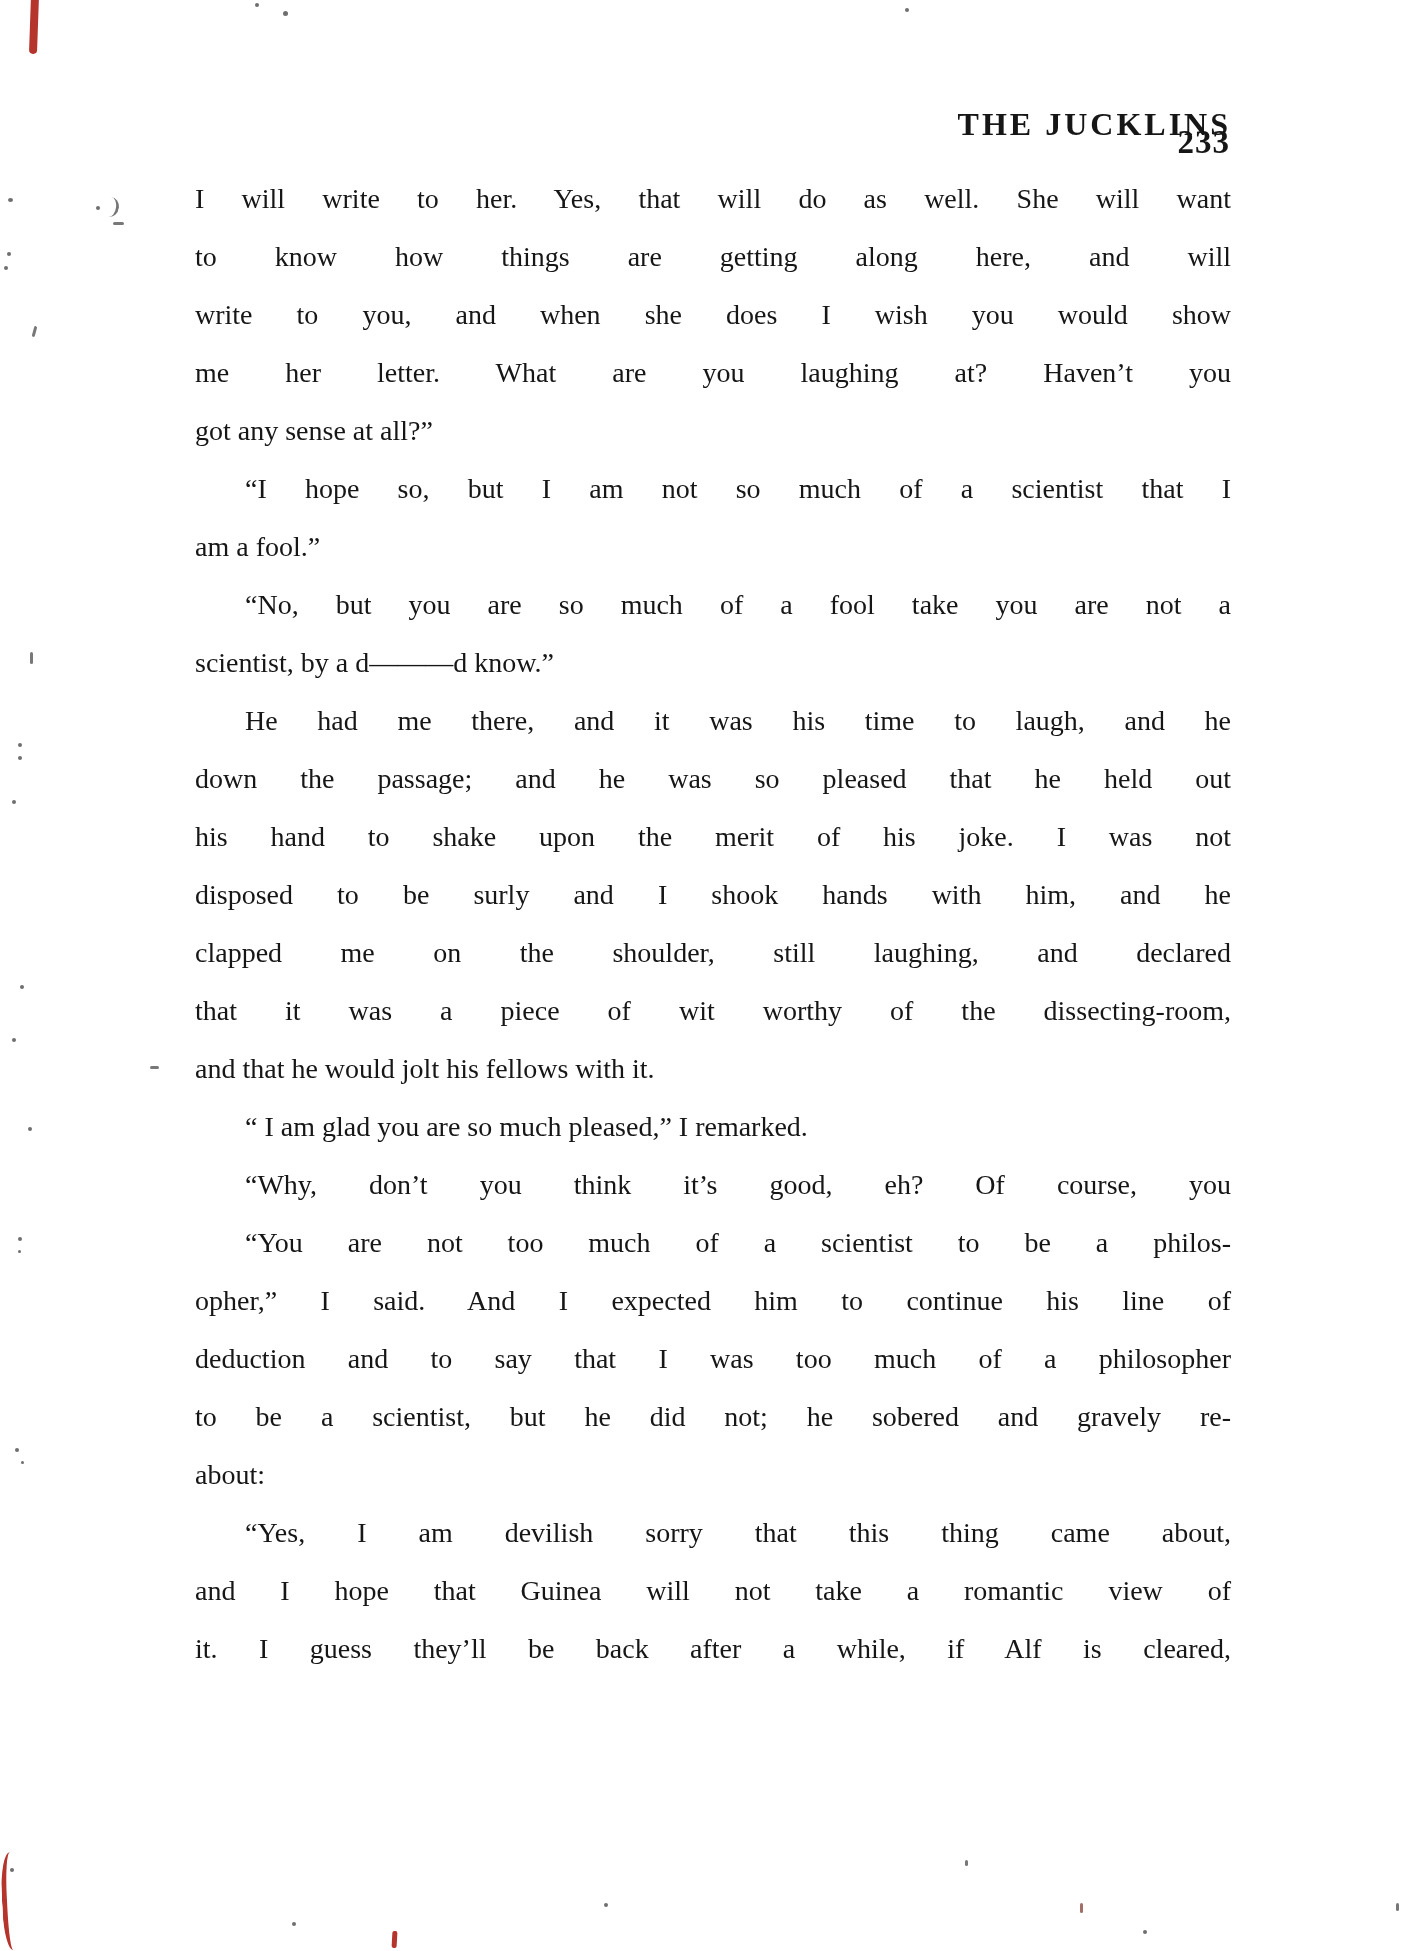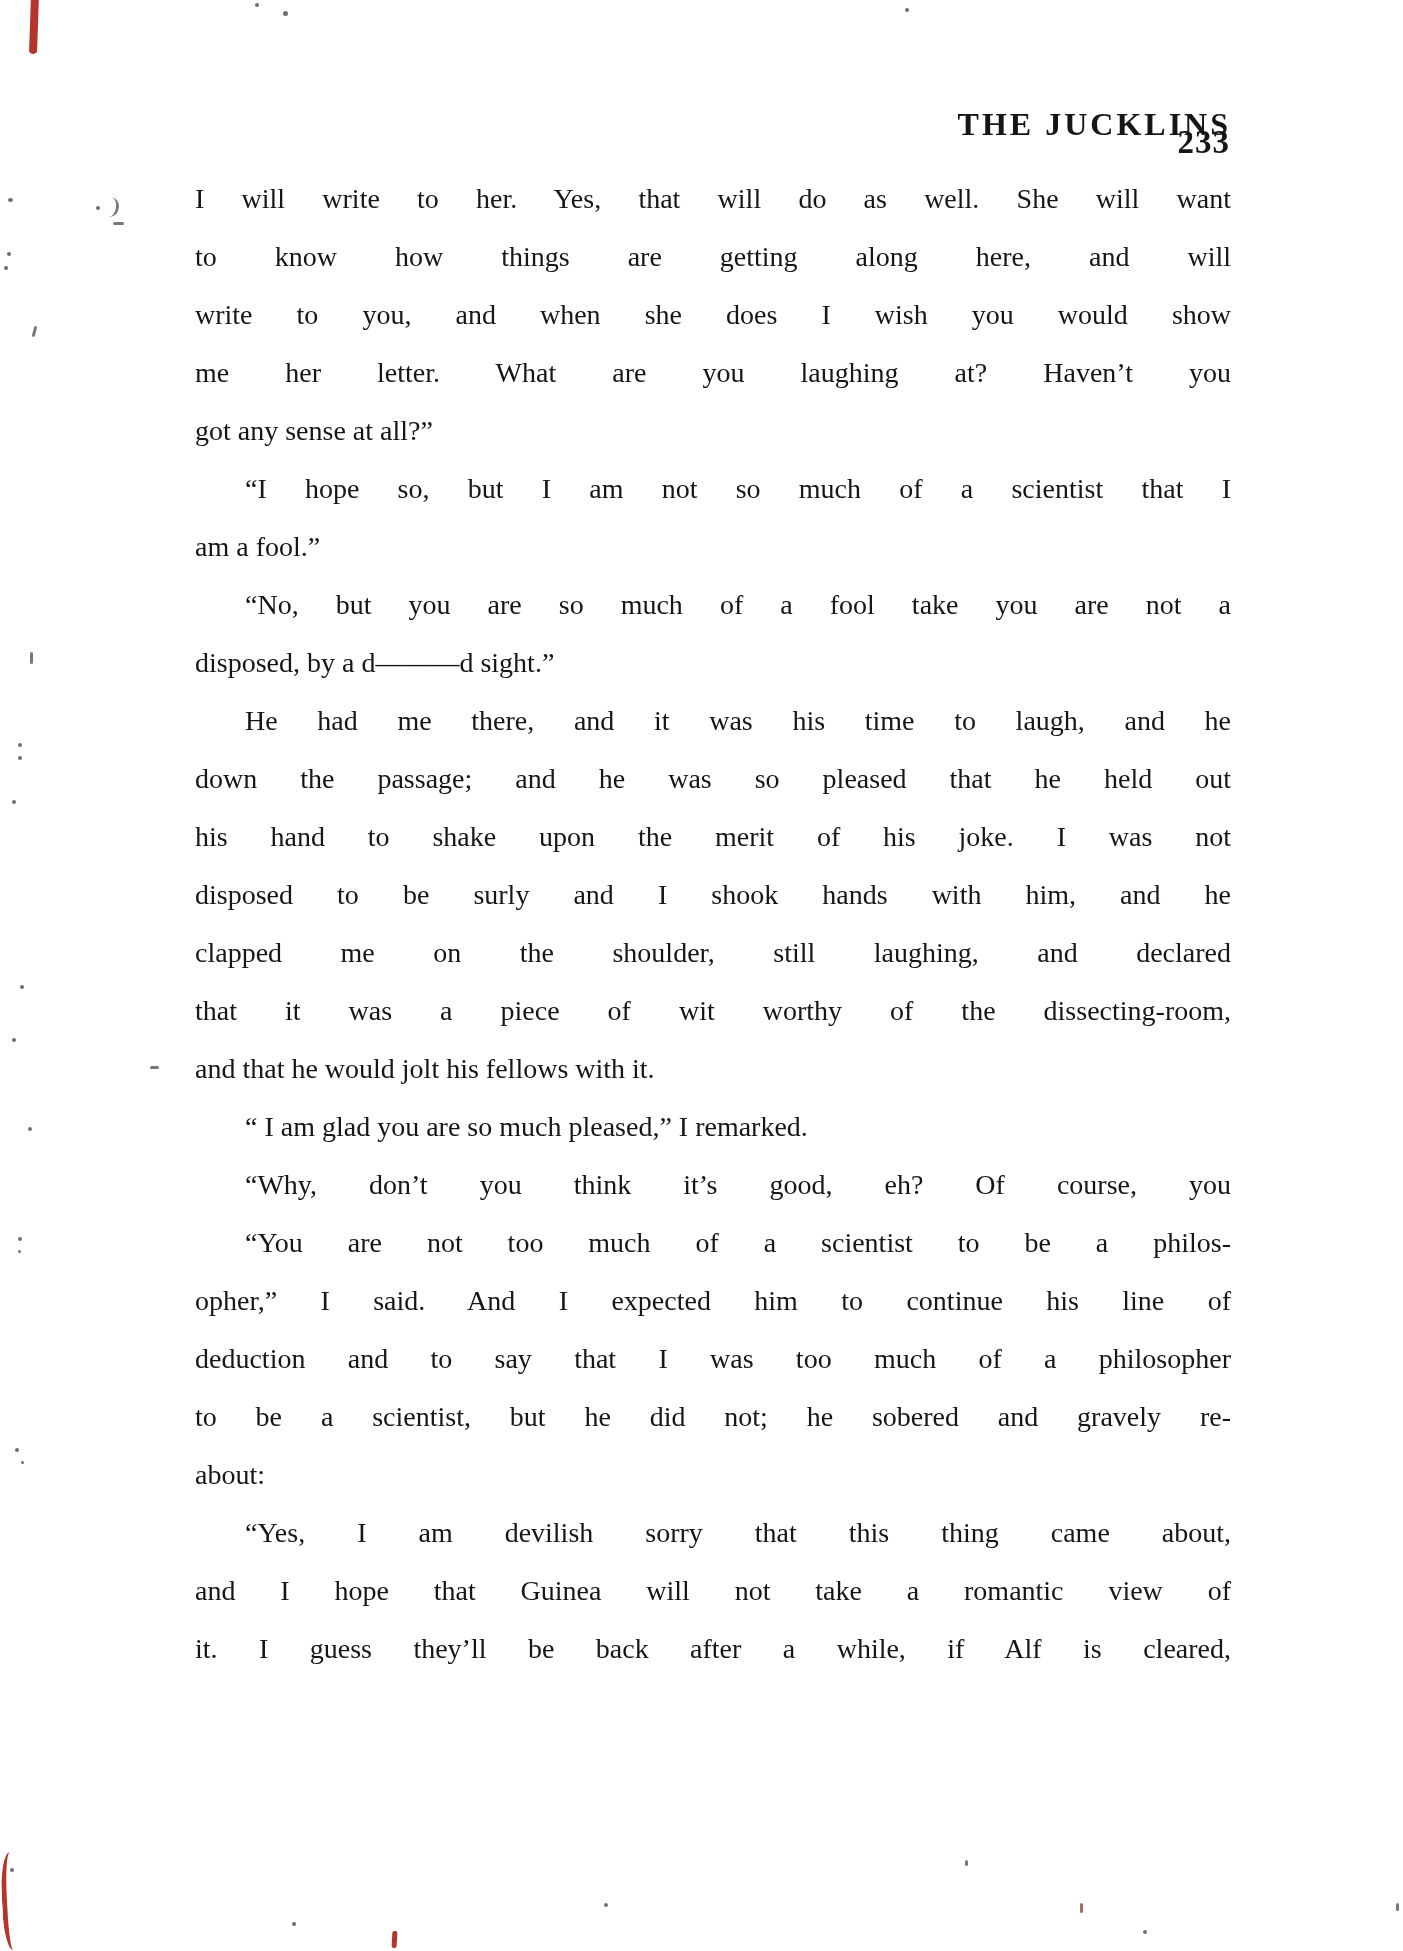--- a/index.html
+++ b/index.html
@@ -64,21 +64,21 @@
 
   <div class="body-text" id="body-text">
       <div class="line">I will write to her.  Yes, that will do as well.  She will want</div>
       <div class="line">to know how things are getting along here, and will</div>
       <div class="line">write to you, and when she does I wish you would show</div>
       <div class="line">me her letter.  What are you laughing at?  Haven’t you</div>
       <div class="line ragged">got any sense at all?”</div>
       <div class="line indent">“I hope so, but I am not so much of a scientist that I</div>
       <div class="line ragged">am a fool.”</div>
       <div class="line indent">“No, but you are so much of a fool take you are not a</div>
-      <div class="line ragged">disposed, by a d———d sight.”</div>
+      <div class="line ragged">scientist, by a d———d know.”</div>
       <div class="line indent">He had me there, and it was his time to laugh, and he</div>
       <div class="line">down the passage; and he was so pleased that he held out</div>
       <div class="line">his hand to shake upon the merit of his joke.  I was not</div>
       <div class="line">disposed to be surly and I shook hands with him, and he</div>
       <div class="line">clapped me on the shoulder, still laughing, and declared</div>
       <div class="line">that it was a piece of wit worthy of the dissecting-room,</div>
       <div class="line ragged">and that he would jolt his fellows with it.</div>
       <div class="line indent ragged">“ I am glad you are so much pleased,” I remarked.</div>
       <div class="line indent">“Why, don’t you think it’s good, eh?  Of course, you</div>
       <div class="line indent">“You are not too much of a scientist to be a philos-</div>

